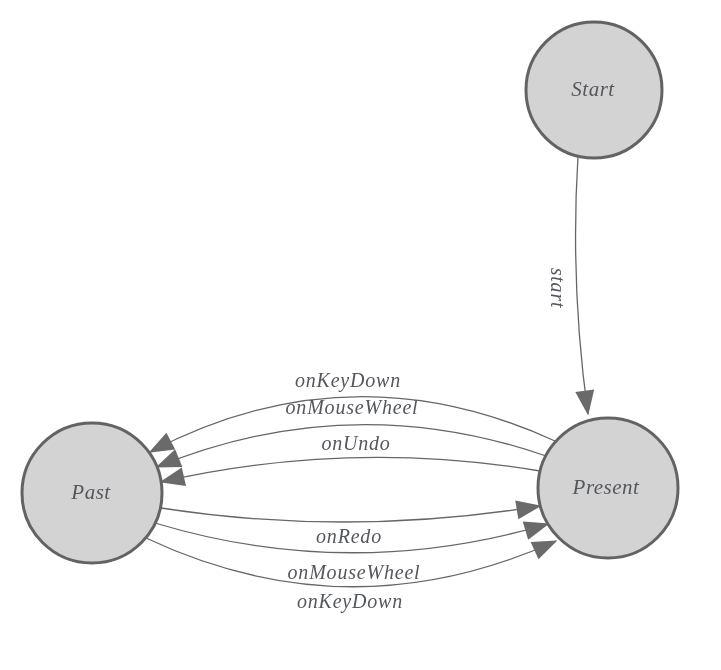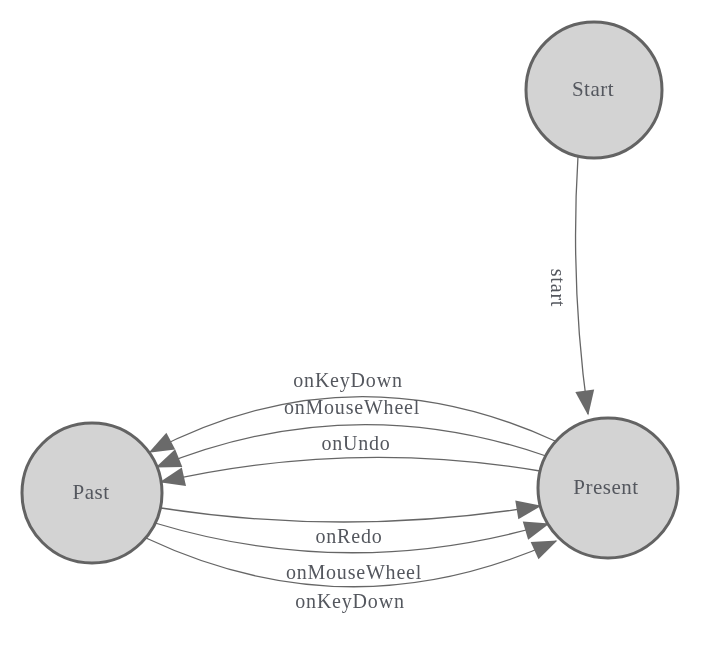--- a/index.html
+++ b/index.html
@@ -6,20 +6,21 @@
     margin: 0;
     padding: 0;
     background: #ffffff;
   }
   .diagram-wrap {
     width: 721px;
     height: 670px;
     position: relative;
     background: #ffffff;
     overflow: hidden;
+    font-style: italic;
   }
   svg {
     display: block;
     font-family: "Liberation Serif", "DejaVu Serif", serif;
   }
   .node-circle {
     fill: #d3d3d3;
     stroke: #636363;
     stroke-width: 3;
   }

